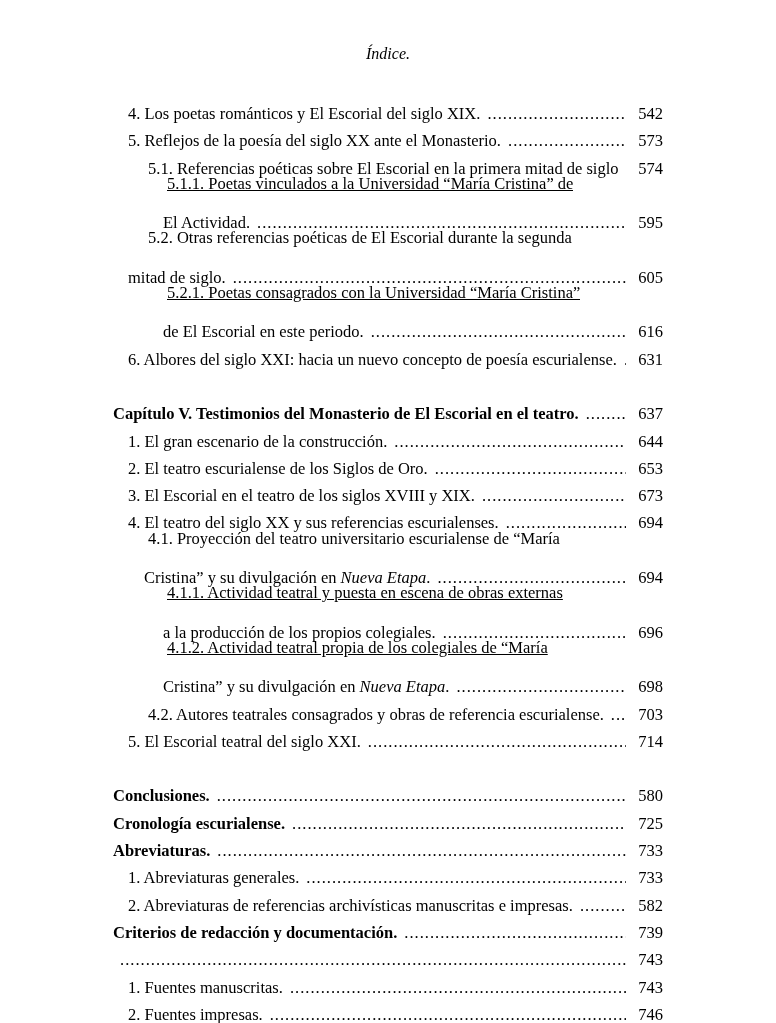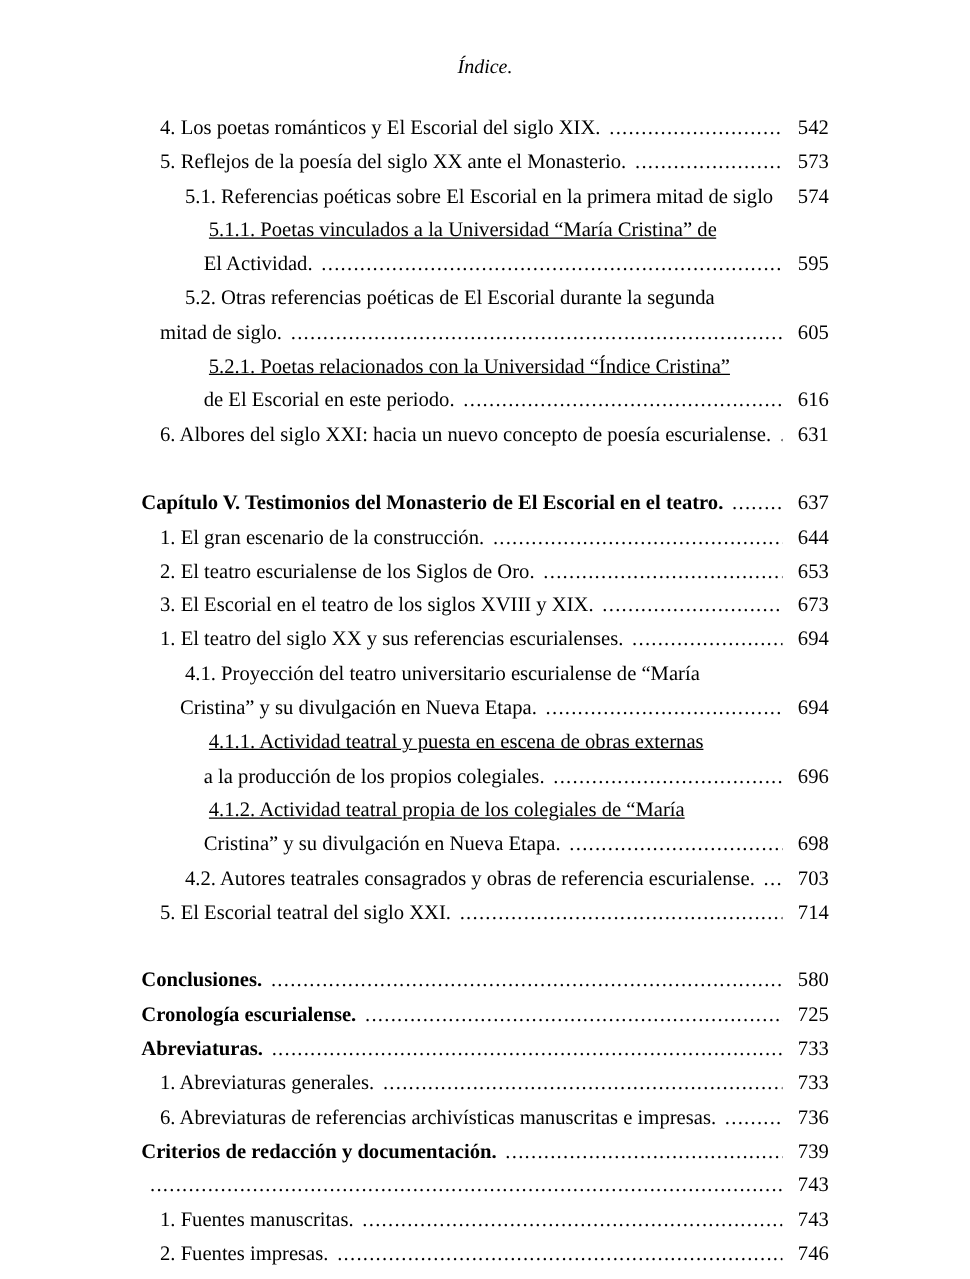--- a/index.html
+++ b/index.html
@@ -28,33 +28,34 @@
   .row{
     display:flex;
     align-items:baseline;
     height:27.3px;
     line-height:27.3px;
     white-space:pre;
   }
   .gap{height:27.3px;}
   .row .label{flex:0 1 auto;min-width:0;overflow:hidden;}
   .row.bold .label{font-weight:bold;}
-  .italic{}
+  .italic{font-style:italic;}
   .dots{
     flex:1 1 0;
     min-width:0;
     overflow:hidden;
     margin:0 9px 0 7px;
     letter-spacing:1px;
     white-space:nowrap;
   }
   .page{
     flex:0 0 auto;
     min-width:28px;
     text-align:right;
+    margin-top:12px;
   }
   
   .ind-l0{padding-left:0;}
   .ind-l1{padding-left:15px;}
   .ind-l2{padding-left:35px;}
   .ind-l2c{padding-left:31px;}
   .ind-l3{padding-left:54px;text-decoration:underline;}
   .ind-l3c{padding-left:50px;}
 </style>
 </head>
@@ -63,41 +64,41 @@
 <div class="sheet">
   <div class="doc-title">Índice.</div>
   <div class="toc">
       <div class="row ind-l1"><span class="label"><span>4. Los poetas románticos y El Escorial del siglo XIX.</span></span><span class="dots">........................................................................................................................................................................</span><span class="page">542</span></div>
       <div class="row ind-l1"><span class="label"><span>5. Reflejos de la poesía del siglo XX ante el Monasterio.</span></span><span class="dots">........................................................................................................................................................................</span><span class="page">573</span></div>
       <div class="row ind-l2"><span class="label"><span>5.1. Referencias poéticas sobre El Escorial en la primera mitad de siglo.</span></span><span class="dots">........................................................................................................................................................................</span><span class="page">574</span></div>
       <div class="row ind-l3"><span class="label"><span>5.1.1. Poetas vinculados a la Universidad “María Cristina” de</span></span></div>
       <div class="row ind-l3c"><span class="label"><span>El Actividad.</span></span><span class="dots">........................................................................................................................................................................</span><span class="page">595</span></div>
       <div class="row ind-l2"><span class="label"><span>5.2. Otras referencias poéticas de El Escorial durante la segunda</span></span></div>
       <div class="row ind-l1"><span class="label"><span>mitad de siglo.</span></span><span class="dots">........................................................................................................................................................................</span><span class="page">605</span></div>
-      <div class="row ind-l3"><span class="label"><span>5.2.1. Poetas relacionados con la Universidad “Índice Cristina”</span></span></div>
+      <div class="row ind-l3"><span class="label"><span>5.2.1. Poetas consagrados con la Universidad “María Cristina”</span></span></div>
       <div class="row ind-l3c"><span class="label"><span>de El Escorial en este periodo.</span></span><span class="dots">........................................................................................................................................................................</span><span class="page">616</span></div>
       <div class="row ind-l1"><span class="label"><span>6. Albores del siglo XXI: hacia un nuevo concepto de poesía escurialense.</span></span><span class="dots">........................................................................................................................................................................</span><span class="page">631</span></div>
       <div class="gap"></div>
       <div class="row ind-l0 bold"><span class="label"><span>Capítulo V. Testimonios del Monasterio de El Escorial en el teatro.</span></span><span class="dots">........................................................................................................................................................................</span><span class="page">637</span></div>
       <div class="row ind-l1"><span class="label"><span>1. El gran escenario de la construcción.</span></span><span class="dots">........................................................................................................................................................................</span><span class="page">644</span></div>
       <div class="row ind-l1"><span class="label"><span>2. El teatro escurialense de los Siglos de Oro.</span></span><span class="dots">........................................................................................................................................................................</span><span class="page">653</span></div>
       <div class="row ind-l1"><span class="label"><span>3. El Escorial en el teatro de los siglos XVIII y XIX.</span></span><span class="dots">........................................................................................................................................................................</span><span class="page">673</span></div>
-      <div class="row ind-l1"><span class="label"><span>1. El teatro del siglo XX y sus referencias escurialenses.</span></span><span class="dots">........................................................................................................................................................................</span><span class="page">694</span></div>
+      <div class="row ind-l1"><span class="label"><span>4. El teatro del siglo XX y sus referencias escurialenses.</span></span><span class="dots">........................................................................................................................................................................</span><span class="page">694</span></div>
       <div class="row ind-l2"><span class="label"><span>4.1. Proyección del teatro universitario escurialense de “María</span></span></div>
       <div class="row ind-l2c"><span class="label"><span>Cristina” y su divulgación en </span><span class="italic">Nueva Etapa</span><span>.</span></span><span class="dots">........................................................................................................................................................................</span><span class="page">694</span></div>
       <div class="row ind-l3"><span class="label"><span>4.1.1. Actividad teatral y puesta en escena de obras externas</span></span></div>
       <div class="row ind-l3c"><span class="label"><span>a la producción de los propios colegiales.</span></span><span class="dots">........................................................................................................................................................................</span><span class="page">696</span></div>
       <div class="row ind-l3"><span class="label"><span>4.1.2. Actividad teatral propia de los colegiales de “María</span></span></div>
       <div class="row ind-l3c"><span class="label"><span>Cristina” y su divulgación en </span><span class="italic">Nueva Etapa</span><span>.</span></span><span class="dots">........................................................................................................................................................................</span><span class="page">698</span></div>
       <div class="row ind-l2"><span class="label"><span>4.2. Autores teatrales consagrados y obras de referencia escurialense.</span></span><span class="dots">........................................................................................................................................................................</span><span class="page">703</span></div>
       <div class="row ind-l1"><span class="label"><span>5. El Escorial teatral del siglo XXI.</span></span><span class="dots">........................................................................................................................................................................</span><span class="page">714</span></div>
       <div class="gap"></div>
       <div class="row ind-l0 bold"><span class="label"><span>Conclusiones.</span></span><span class="dots">........................................................................................................................................................................</span><span class="page">580</span></div>
       <div class="row ind-l0 bold"><span class="label"><span>Cronología escurialense.</span></span><span class="dots">........................................................................................................................................................................</span><span class="page">725</span></div>
       <div class="row ind-l0 bold"><span class="label"><span>Abreviaturas.</span></span><span class="dots">........................................................................................................................................................................</span><span class="page">733</span></div>
       <div class="row ind-l1"><span class="label"><span>1. Abreviaturas generales.</span></span><span class="dots">........................................................................................................................................................................</span><span class="page">733</span></div>
-      <div class="row ind-l1"><span class="label"><span>6. Abreviaturas de referencias archivísticas manuscritas e impresas.</span></span><span class="dots">........................................................................................................................................................................</span><span class="page">736</span></div>
+      <div class="row ind-l1"><span class="label"><span>2. Abreviaturas de referencias archivísticas manuscritas e impresas.</span></span><span class="dots">........................................................................................................................................................................</span><span class="page">582</span></div>
       <div class="row ind-l0 bold"><span class="label"><span>Criterios de redacción y documentación.</span></span><span class="dots">........................................................................................................................................................................</span><span class="page">739</span></div>
       <div class="row ind-l0 bold"><span class="dots">........................................................................................................................................................................</span><span class="page">743</span></div>
       <div class="row ind-l1"><span class="label"><span>1. Fuentes manuscritas.</span></span><span class="dots">........................................................................................................................................................................</span><span class="page">743</span></div>
       <div class="row ind-l1"><span class="label"><span>2. Fuentes impresas.</span></span><span class="dots">........................................................................................................................................................................</span><span class="page">746</span></div>
     </div>
 </div>
 
 </body></html>

